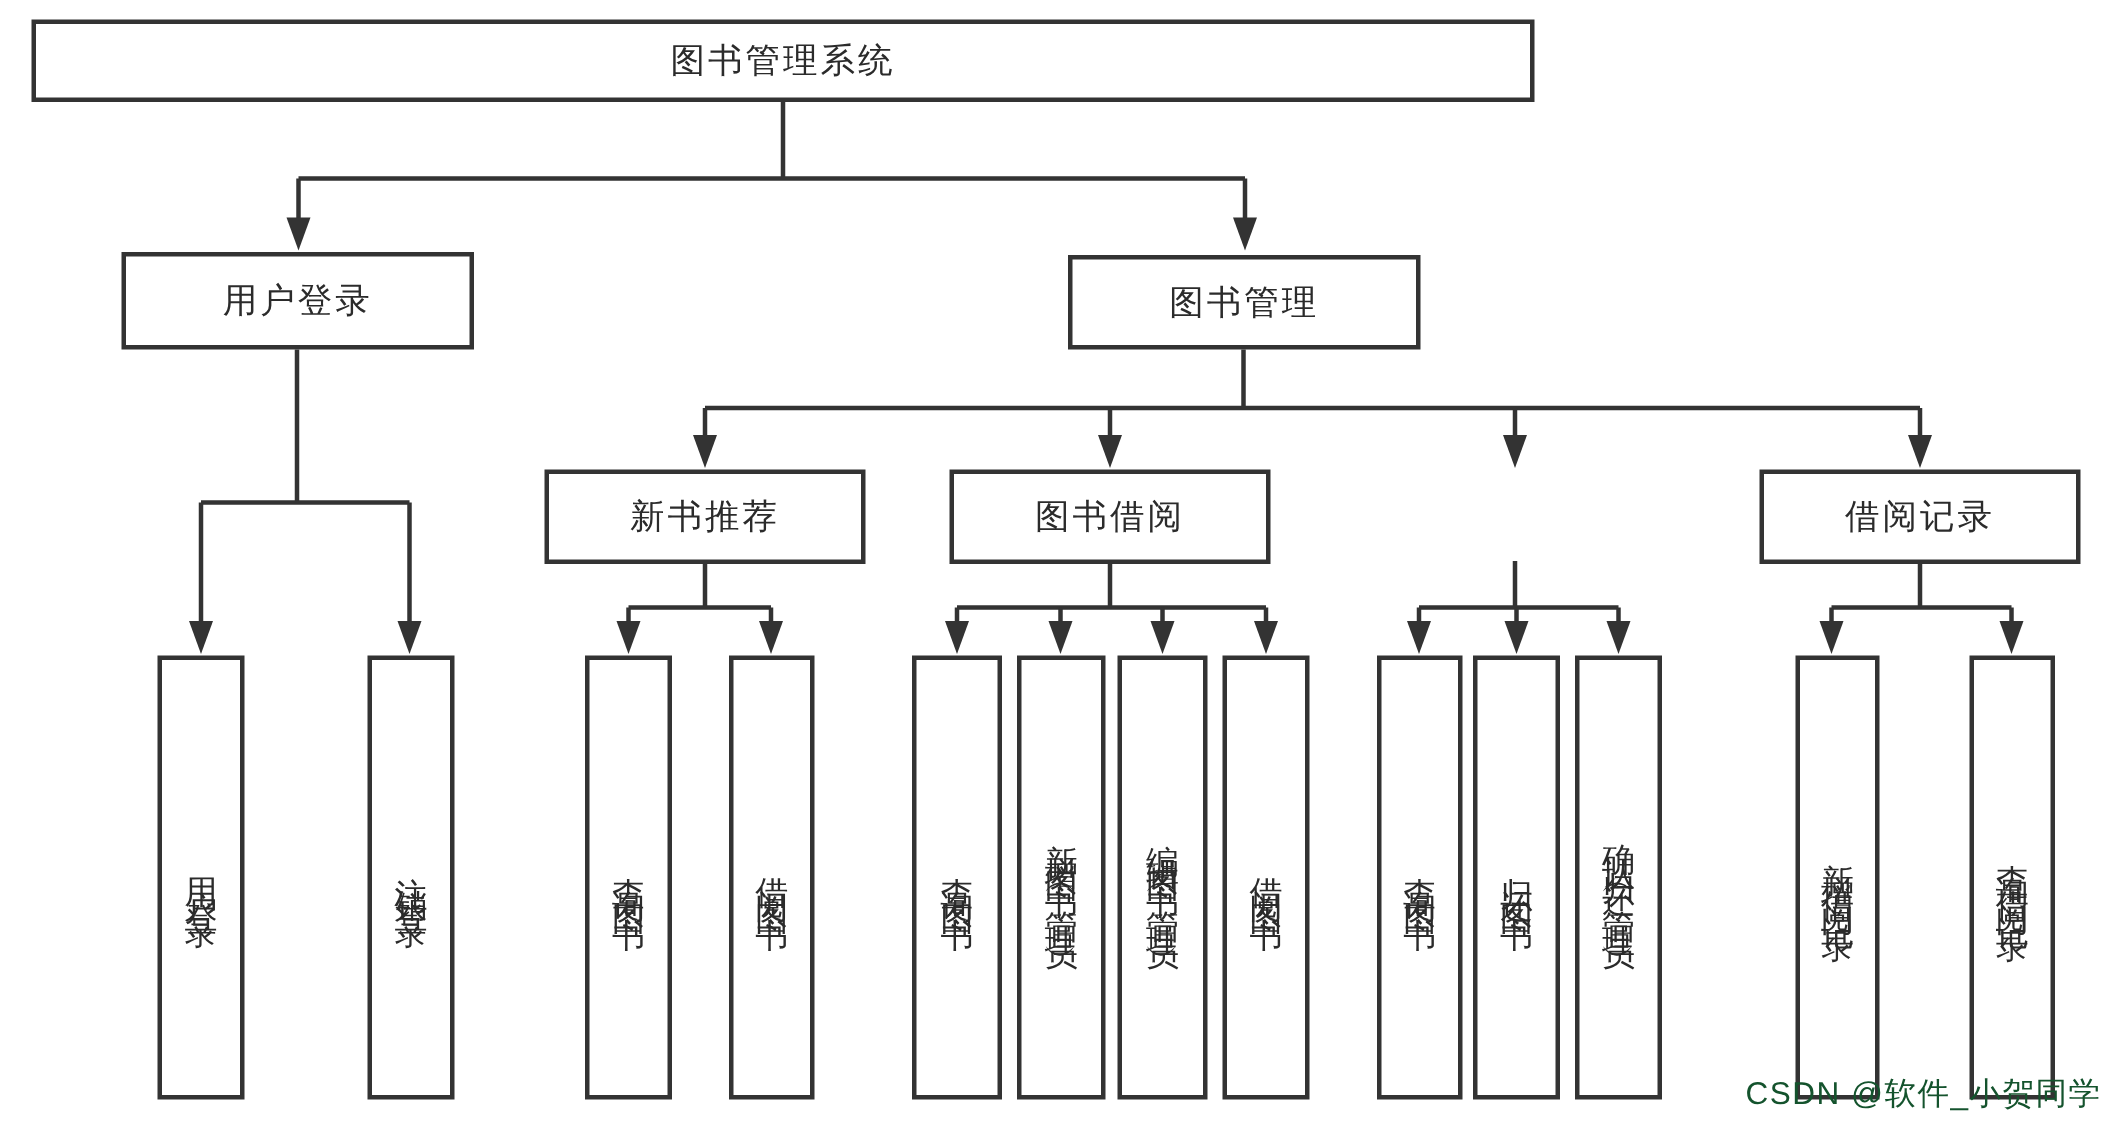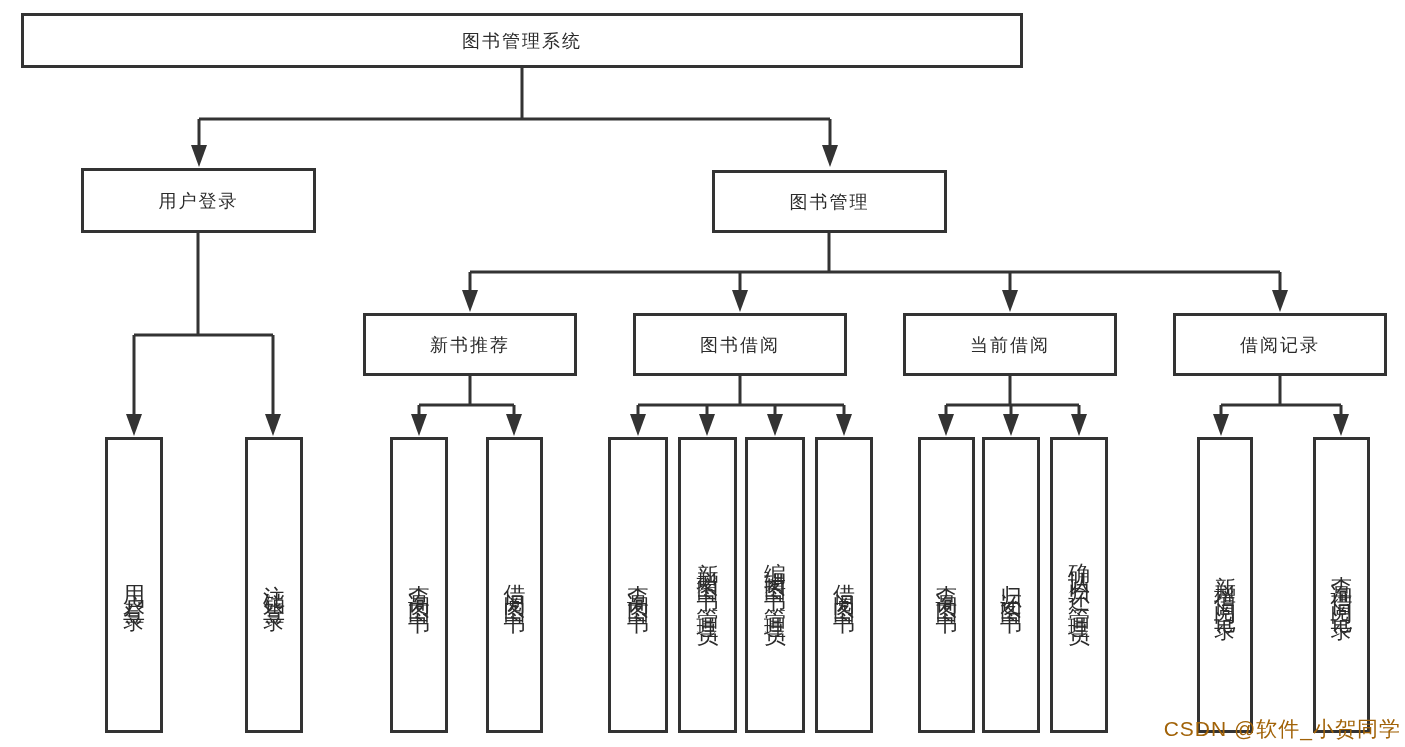--- a/index.html
+++ b/index.html
@@ -13,41 +13,41 @@
   }
   #connectors{position:absolute;left:0;top:0;width:1405px;height:747px;}
   .node{
     position:absolute;
     box-sizing:border-box;
     background:#ffffff;
     border:3px solid #333333;
     display:flex;
     align-items:center;
     justify-content:center;
-    font-size:18px;
+    font-size:23px;
     letter-spacing:2px;
     color:#2b2b2b;
     z-index:2;
   }
   .leaf{
     writing-mode:vertical-rl;
     text-orientation:mixed;
     font-size:22px;
     letter-spacing:9px;
     line-height:1;
     text-align:center;
     padding:8px 0;
   }
   .watermark{
     position:absolute;
     right:4px;
     bottom:4px;
     font-size:21px;
     letter-spacing:1px;
-    color:#a16207;
+    color:#14532d;
     z-index:3;
     white-space:nowrap;
   }
 </style>
 </head>
 <body>
 
 <div id="stage">
 
   <svg id="connectors" viewBox="0 0 1405 747" xmlns="http://www.w3.org/2000/svg">
@@ -109,21 +109,20 @@
     </g>
   </svg>
 
   <div class="node" style="left:21px;top:13px;width:1002px;height:55px;">图书管理系统</div>
 
   <div class="node" style="left:81px;top:168px;width:235px;height:65px;">用户登录</div>
   <div class="node" style="left:363px;top:313px;width:214px;height:63px;">新书推荐</div>
 
   <div class="node" style="left:712px;top:170px;width:235px;height:63px;">图书管理</div>
   <div class="node" style="left:633px;top:313px;width:214px;height:63px;">图书借阅</div>
-  <div class="node" style="left:903px;top:313px;width:214px;height:63px;">当前借阅</div>
   <div class="node" style="left:1173px;top:313px;width:214px;height:63px;">借阅记录</div>
 
   <div class="node leaf" style="left:105px;top:437px;width:58px;height:296px;">用户登录</div>
   <div class="node leaf" style="left:245px;top:437px;width:58px;height:296px;">注销登录</div>
 
   <div class="node leaf" style="left:390px;top:437px;width:58px;height:296px;">查询图书</div>
   <div class="node leaf" style="left:486px;top:437px;width:57px;height:296px;">借阅图书</div>
 
   <div class="node leaf" style="left:608px;top:437px;width:60px;height:296px;">查询图书</div>
   <div class="node leaf" style="left:678px;top:437px;width:59px;height:296px;">新增图书（管理员）</div>

